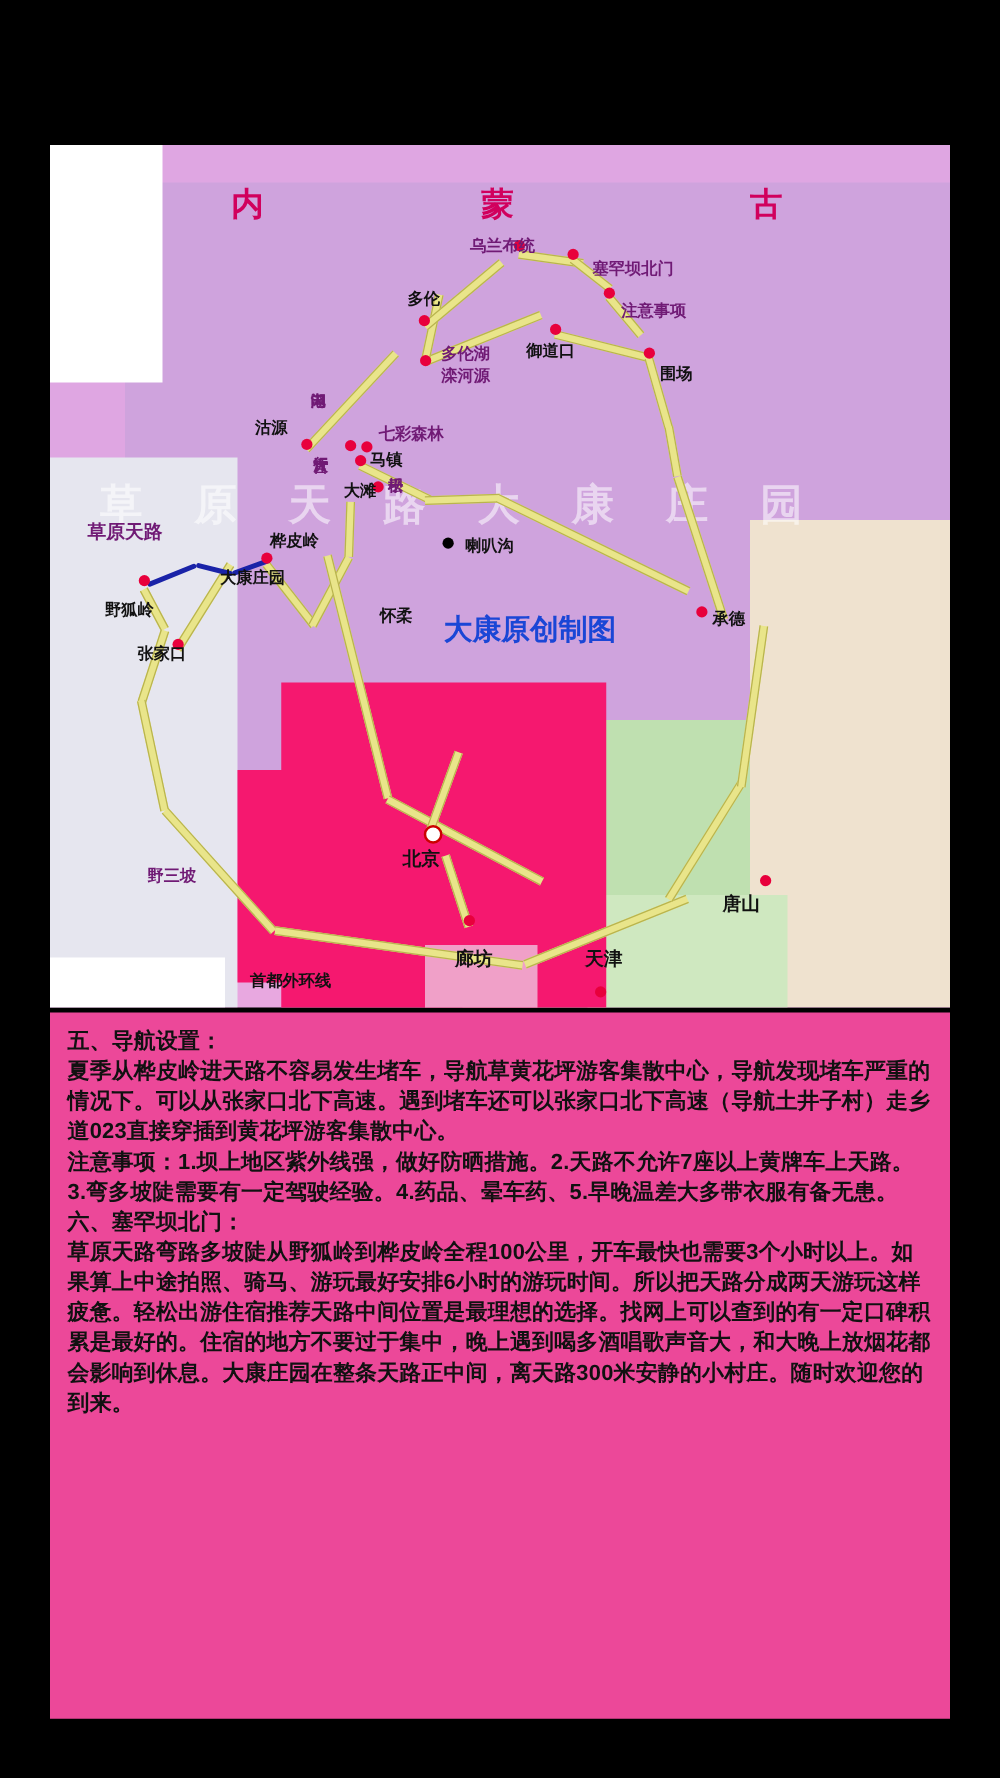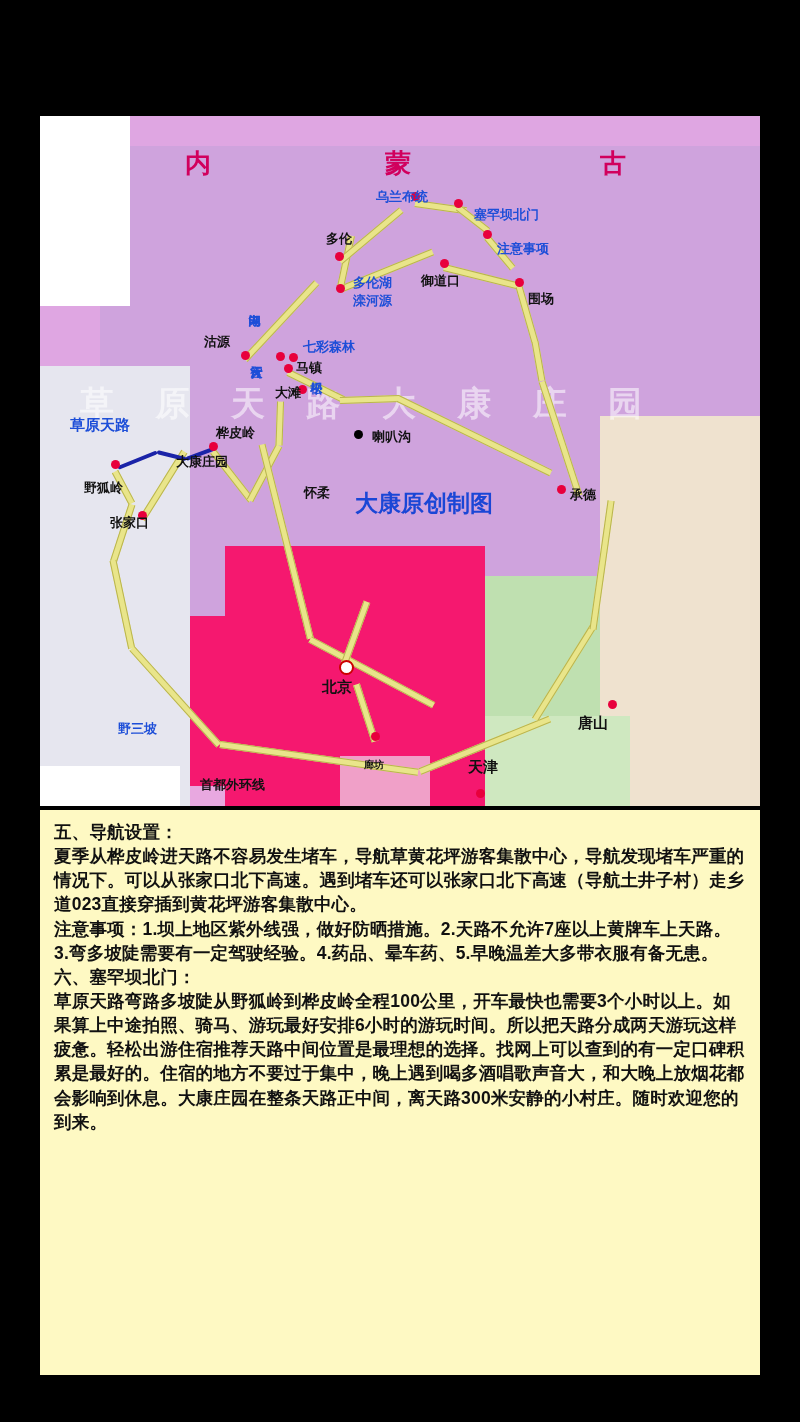--- a/index.html
+++ b/index.html
@@ -29,26 +29,26 @@
   .watermark{position:absolute;color:rgba(255,255,255,.55);font-size:34px;font-weight:bold;letter-spacing:16px;white-space:nowrap;}
 
   .road{position:absolute;background:#e9e58a;border-top:1px solid #b9b44e;border-bottom:1px solid #b9b44e;height:5px;transform-origin:0 50%;}
   .blueroad{position:absolute;background:#1a23a8;height:4px;transform-origin:0 50%;border-radius:2px;}
 
   .dot{position:absolute;width:9px;height:9px;border-radius:50%;background:#e8003c;}
   .dot.black{background:#000;}
   .dot.ring{background:#fff;border:2px solid #c00;width:11px;height:11px;}
 
   .plabel{position:absolute;font-size:13px;white-space:nowrap;color:#111;font-weight:bold;}
-  .plabel.red{color:#1d4ed8;}
+  .plabel.red{color:#701a75;}
   .plabel.v{writing-mode:vertical-rl;text-orientation:upright;line-height:1.05;}
   .bigmark{position:absolute;color:#1a46d6;font-size:23px;font-weight:bold;white-space:nowrap;}
 
   
-  #panel{position:absolute;left:40px;top:810px;width:720px;height:565px;background:#fef9c3;box-sizing:border-box;padding:10px 14px 8px 14px;}
+  #panel{position:absolute;left:40px;top:810px;width:720px;height:565px;background:#ec4899;box-sizing:border-box;padding:10px 14px 8px 14px;}
   #panel p{margin:0;color:#111;font-size:17.5px;line-height:1.38;font-weight:bold;letter-spacing:.2px;}
   #panel p.ind{text-indent:2em;}
 </style>
 </head>
 <body>
 
 <div id="page">
 
   <div id="map">
     <div class="shape" id="innerMongolia"></div>
@@ -143,23 +143,23 @@
     <div class="plabel red v" style="left:270px;top:256px;font-size:12px">千松坝</div>
     <div class="plabel red" style="left:30px;top:300px;font-size:15px">草原天路</div>
     <div class="plabel" style="left:176px;top:308px">桦皮岭</div>
     <div class="plabel" style="left:332px;top:312px">喇叭沟</div>
     <div class="plabel" style="left:136px;top:337px">大康庄园</div>
     <div class="plabel" style="left:44px;top:363px">野狐岭</div>
     <div class="plabel" style="left:264px;top:368px">怀柔</div>
     <div class="plabel" style="left:70px;top:398px">张家口</div>
     <div class="plabel" style="left:530px;top:370px">承德</div>
     <div class="plabel" style="left:282px;top:562px;font-size:15px">北京</div>
-    <div class="plabel red" style="left:78px;top:604px">野三坡</div>
+    <div class="plabel red" style="left:78px;top:576px">野三坡</div>
     <div class="plabel" style="left:538px;top:598px;font-size:15px">唐山</div>
-    <div class="plabel" style="left:324px;top:642px;font-size:10px">廊坊</div>
+    <div class="plabel" style="left:324px;top:642px;font-size:15px">廊坊</div>
     <div class="plabel" style="left:428px;top:642px;font-size:15px">天津</div>
     <div class="plabel" style="left:160px;top:660px">首都外环线</div>
 
     <div class="bigmark" style="left:315px;top:372px">大康原创制图</div>
   </div>
 
   <div id="panel">
     <p>五、导航设置：</p>
     <p>夏季从桦皮岭进天路不容易发生堵车，导航草黄花坪游客集散中心，导航发现堵车严重的情况下。可以从张家口北下高速。遇到堵车还可以张家口北下高速（导航土井子村）走乡道023直接穿插到黄花坪游客集散中心。</p>
     <p>注意事项：1.坝上地区紫外线强，做好防晒措施。2.天路不允许7座以上黄牌车上天路。3.弯多坡陡需要有一定驾驶经验。4.药品、晕车药、5.早晚温差大多带衣服有备无患。</p>

